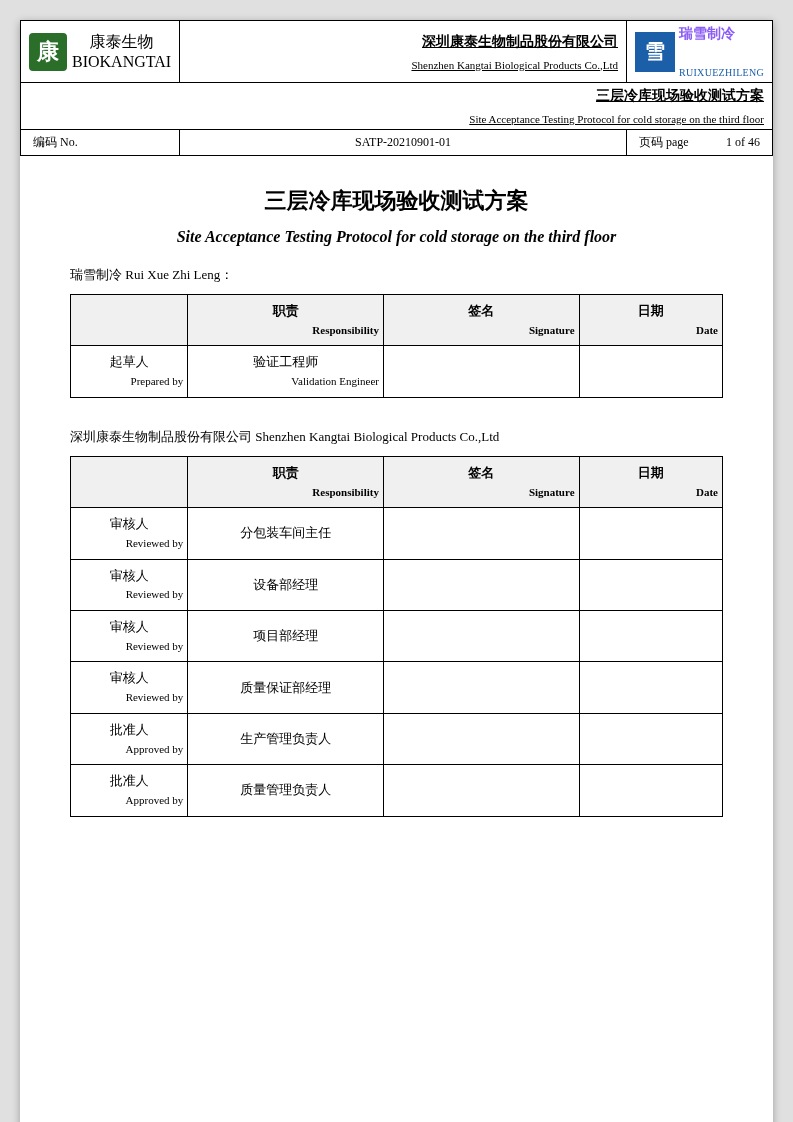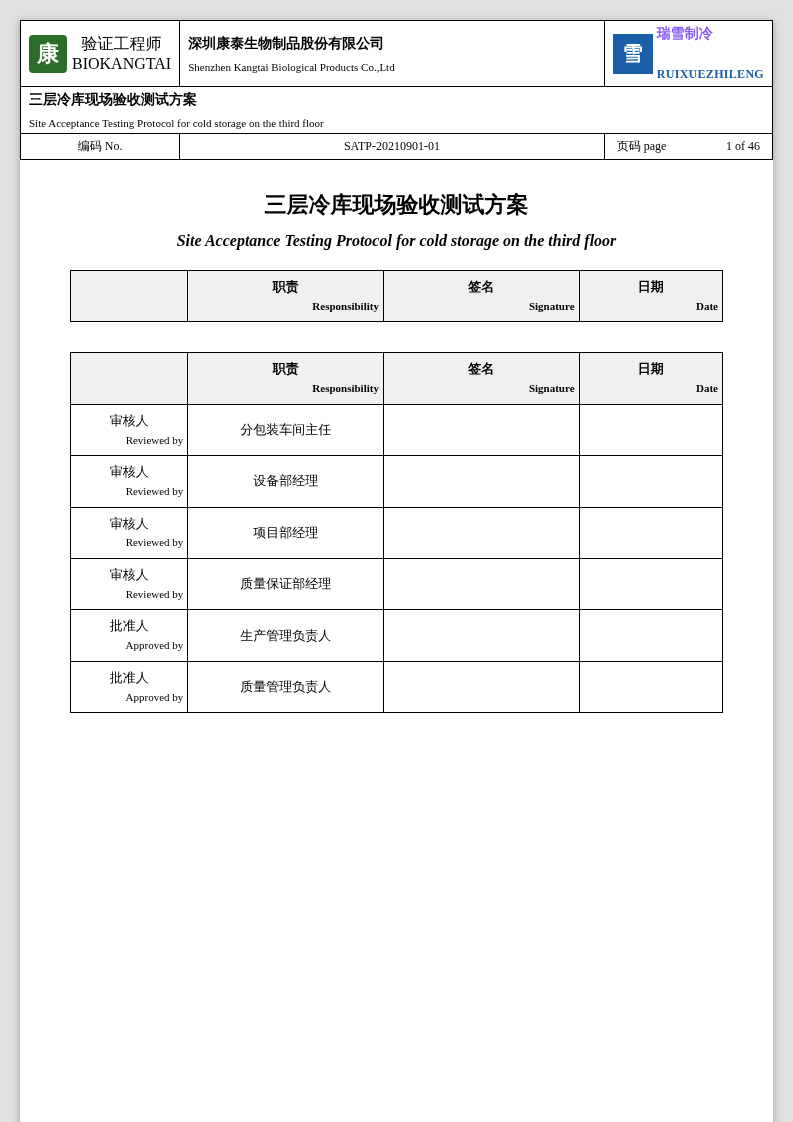--- a/index.html
+++ b/index.html
@@ -31,22 +31,23 @@
     .header-table td {
       border: 1px solid #000;
       padding: 4px 8px;
     }
     .header-logo-left {
       width: 130px;
       text-align: center;
       vertical-align: middle;
     }
     .header-center {
-      text-align: left;
+      text-align: right;
       vertical-align: middle;
+      text-decoration: underline;
     }
     .header-logo-right {
       width: 130px;
       text-align: center;
       vertical-align: middle;
     }
     .header-center-title {
       font-size: 14px;
       font-weight: bold;
     }
@@ -78,23 +79,23 @@
     .logo-ruixue .logo-text-right {
       text-align: left;
     }
     .logo-ruixue .logo-text-cn2 {
       font-size: 14px;
       color: #8b5cf6;
       font-weight: bold;
       font-family: "SimHei", sans-serif;
     }
     .logo-ruixue .logo-text-en2 {
-      font-size: 12px;
+      font-size: 10px;
       color: #1a5fa8;
-      font-weight: bold;
+      font-weight: normal;
       letter-spacing: 0.3px;
       margin-top: 24px;
     }
     
     .content {
       padding: 30px 50px;
     }
     .main-title-cn {
       text-align: center;
       font-size: 22px;
@@ -173,21 +174,21 @@
   <table class="header-table">
     <tbody>
         <tr>
       <td class="header-logo-left">
         <div class="bk-icon-wrap">
           <svg width="38" height="38" viewBox="0 0 38 38">
             <rect width="38" height="38" fill="#2a6e2a" rx="4"></rect>
             <text x="19" y="26" text-anchor="middle" fill="white" font-size="22" font-family="SimHei, serif" font-weight="bold">康</text>
           </svg>
           <div class="logo-text">
-            <div class="logo-text-cn">验证工程师</div>
+            <div class="logo-text-cn">康泰生物</div>
             <div class="logo-text-en">BIOKANGTAI</div>
           </div>
         </div>
       </td>
       <td class="header-center">
         <div class="header-center-title">深圳康泰生物制品股份有限公司</div>
         <div class="header-center-subtitle">Shenzhen Kangtai Biological Products Co.,Ltd</div>
       </td>
       <td class="header-logo-right">
         <div class="logo-ruixue">
@@ -199,34 +200,35 @@
         </div>
       </td>
     </tr>
     <tr>
       <td colspan="3" class="header-center" style="padding:4px 8px;">
         <div class="header-center-title">三层冷库现场验收测试方案</div>
         <div class="header-center-subtitle">Site Acceptance Testing Protocol for cold storage on the third floor</div>
       </td>
     </tr>
     <tr class="doc-info-row">
-      <td style="text-align:center;">编码 No.</td>
+      <td style="">编码 No.</td>
       <td style="text-align:center;">SATP-20210901-01</td>
       <td style="text-align:center; display: flex; justify-content: space-between; align-items:center; border:none; padding:4px 12px;">
         <span>页码 page</span>
         <span>1 of 46</span>
       </td>
     </tr>
   </tbody>
     </table>
 
   <div class="content">
     <div class="main-title-cn">三层冷库现场验收测试方案</div>
     <div class="main-title-en">Site Acceptance Testing Protocol for cold storage on the third floor</div>
 
+    <div class="company-label">瑞雪制冷 Rui Xue Zhi Leng：</div>
 
     <table class="sig-table">
       <tbody>
           <tr class="header-row">
         <td class="col-role"></td>
         <td class="col-resp">
           <div class="cell-dual">
             <div class="cell-cn">职责</div>
             <div class="cell-en">Responsibility</div>
           </div>
@@ -237,23 +239,36 @@
             <div class="cell-en">Signature</div>
           </div>
         </td>
         <td class="col-date">
           <div class="cell-dual">
             <div class="cell-cn">日期</div>
             <div class="cell-en">Date</div>
           </div>
         </td>
       </tr>
+      <tr>
+        <td class="col-role cell-dual">
+          <div class="cell-cn">起草人</div>
+          <div class="cell-en">Prepared by</div>
+        </td>
+        <td class="col-resp cell-dual">
+          <div class="cell-cn">验证工程师</div>
+          <div class="cell-en">Validation Engineer</div>
+        </td>
+        <td class="col-sig"></td>
+        <td class="col-date"></td>
+      </tr>
     </tbody>
       </table>
 
+    <div class="company2-label">深圳康泰生物制品股份有限公司  Shenzhen Kangtai Biological Products Co.,Ltd</div>
 
     <table class="sig-table">
       <tbody>
           <tr class="header-row">
         <td class="col-role"></td>
         <td class="col-resp">
           <div class="cell-dual">
             <div class="cell-cn">职责</div>
             <div class="cell-en">Responsibility</div>
           </div>

